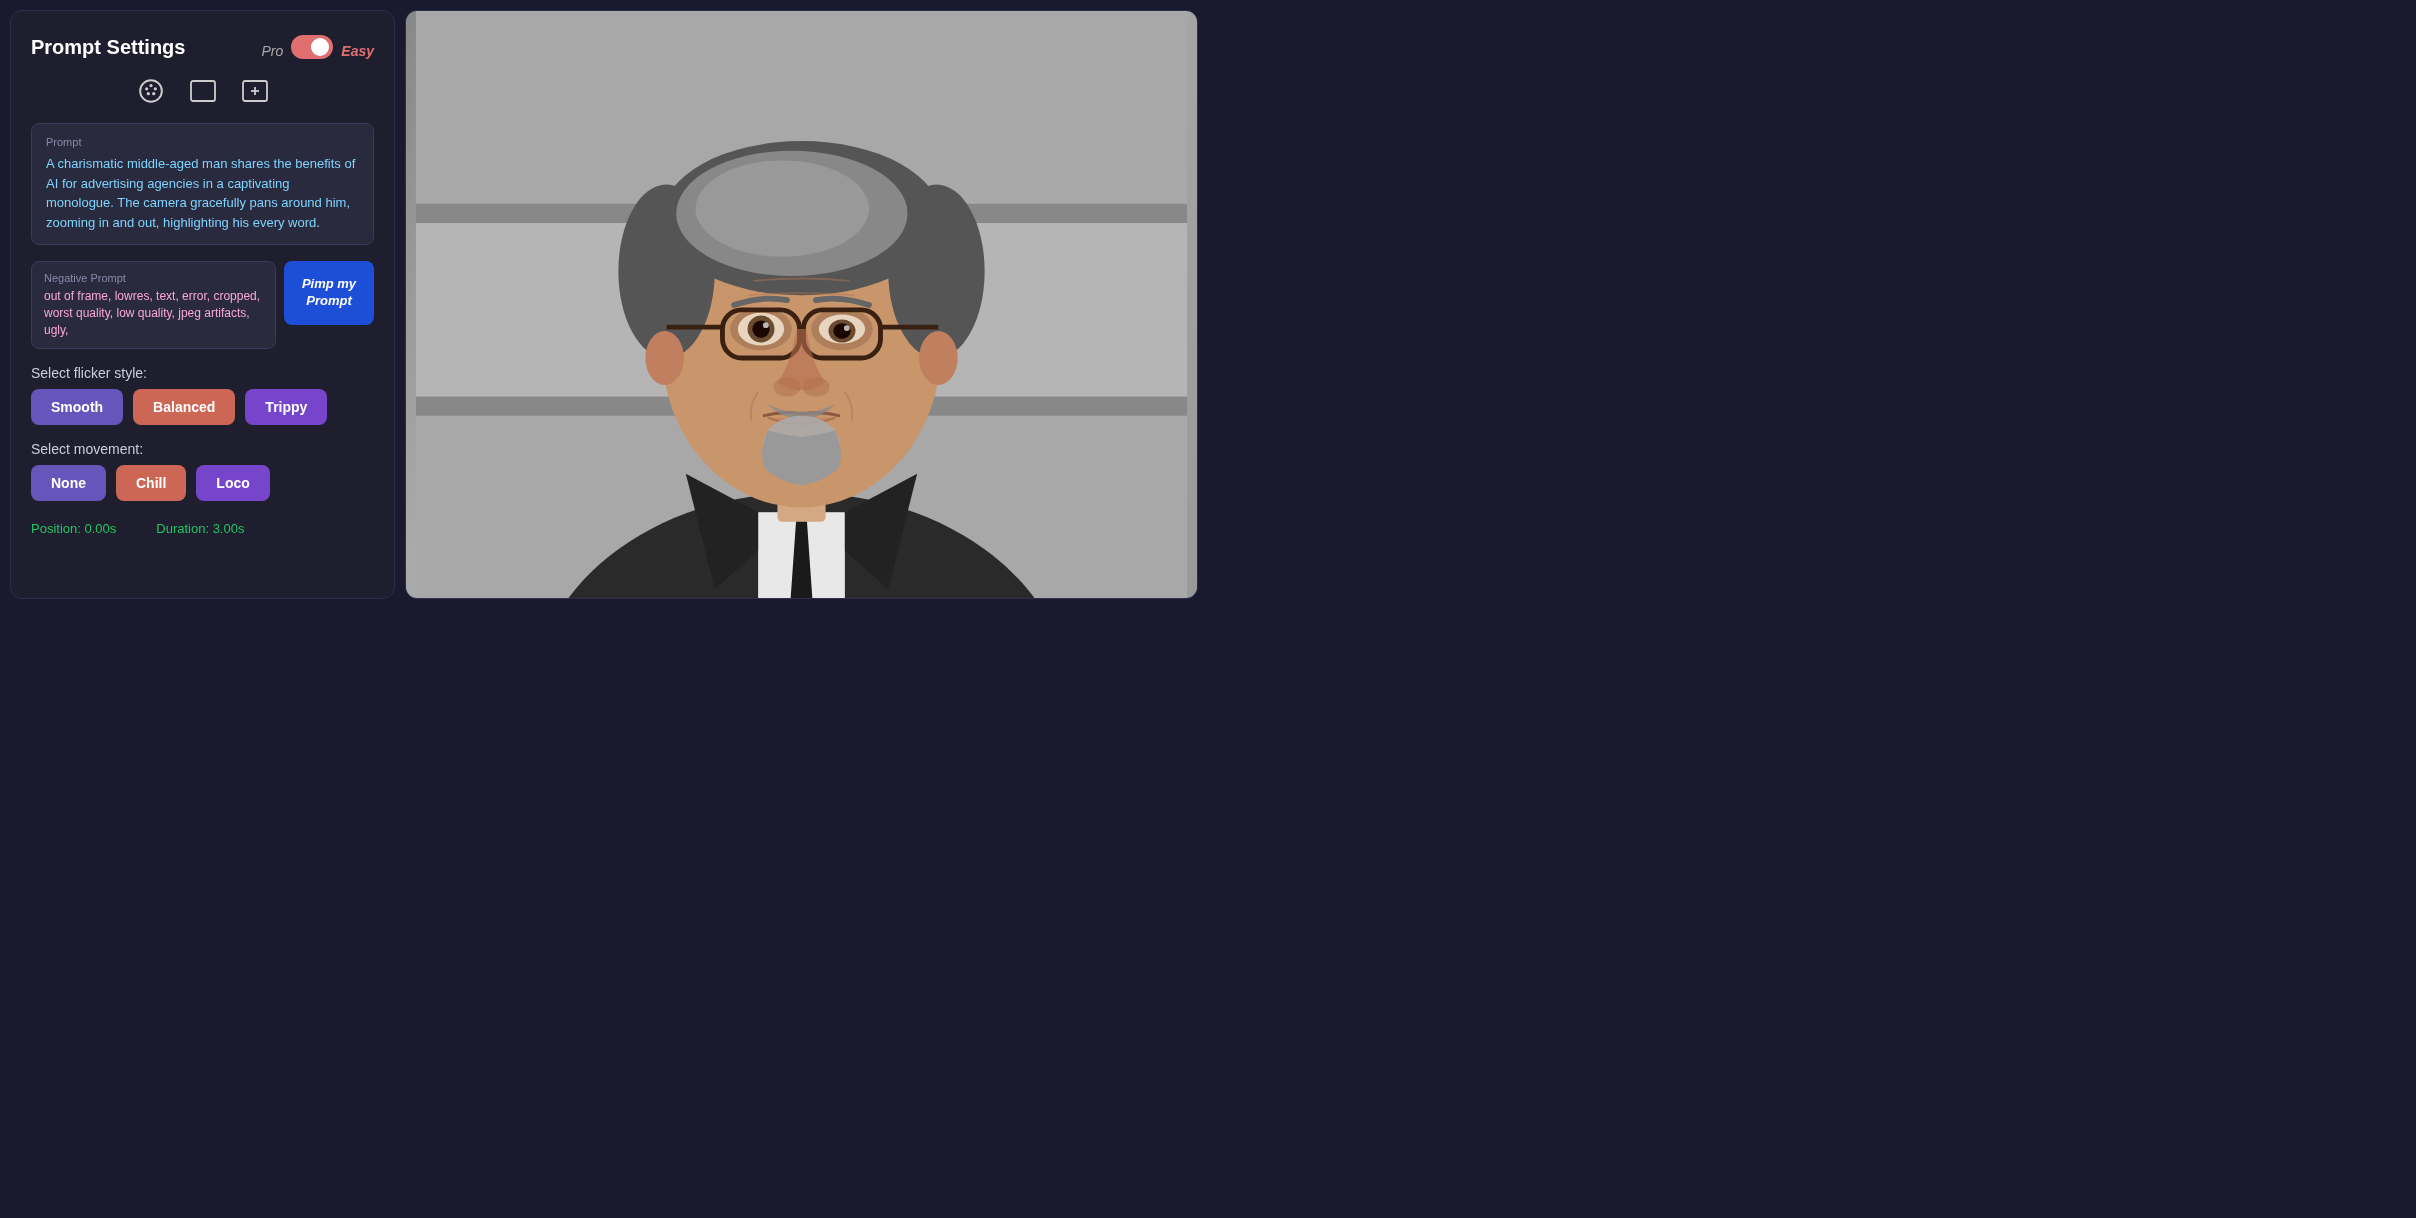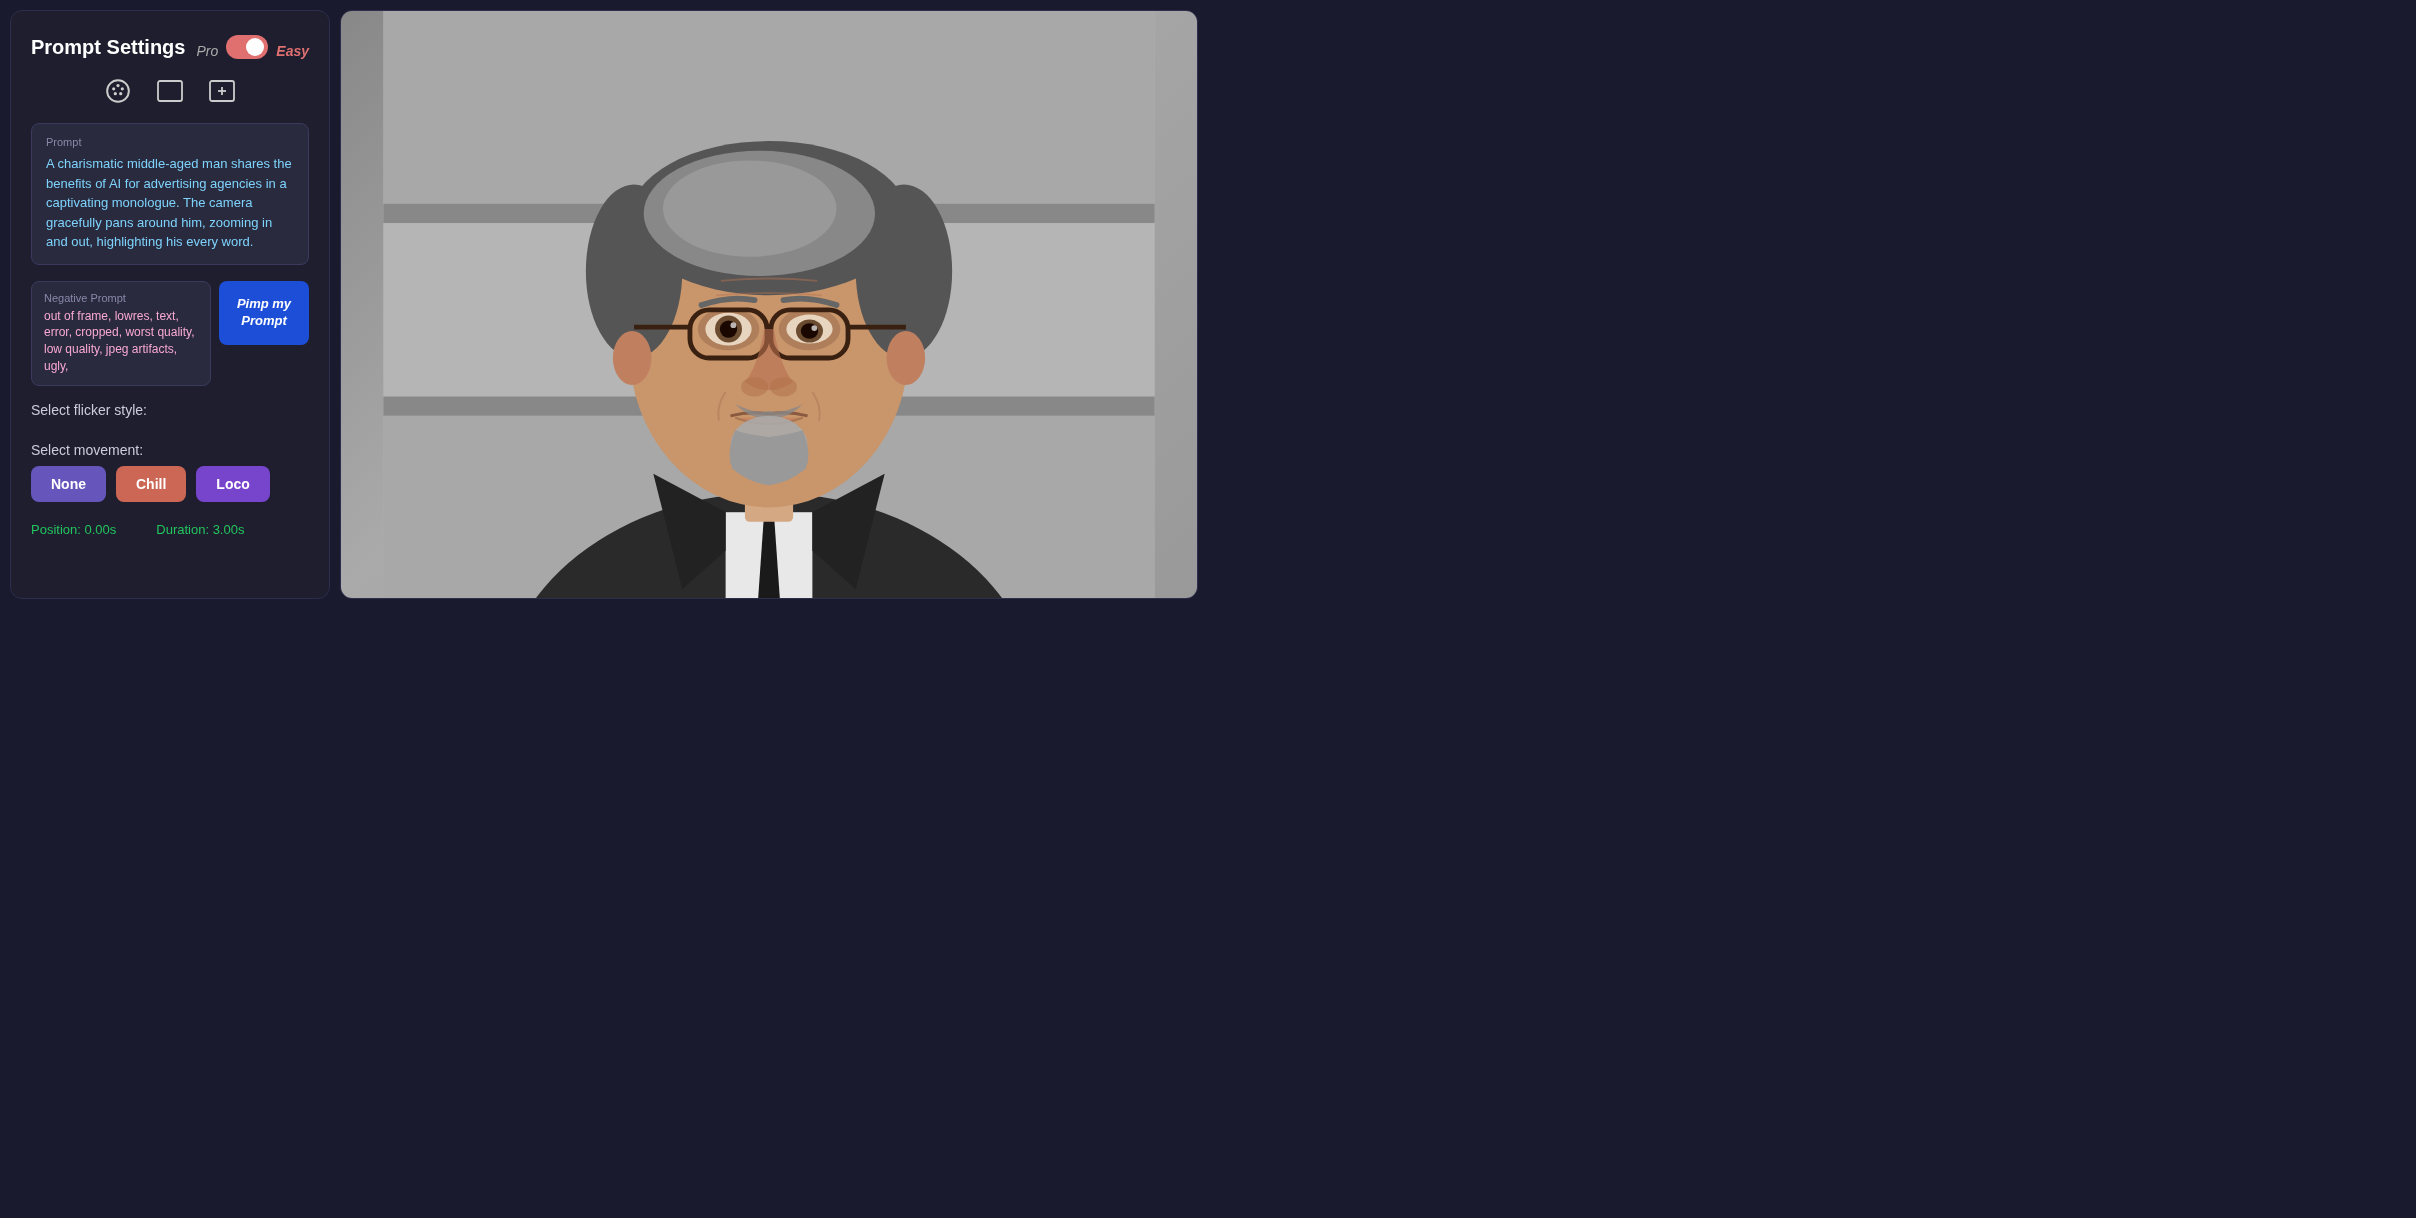--- a/index.html
+++ b/index.html
@@ -6,21 +6,21 @@
     body {
       background: #1a1a2e;
       font-family: -apple-system, BlinkMacSystemFont, 'Segoe UI', sans-serif;
       display: flex;
       width: 1208px;
       height: 609px;
       overflow: hidden;
     }
 
     .left-panel {
-      width: 320px;
+      width: 385px;
       background: #1e1e2e;
       border: 1px solid #2d2d4e;
       border-radius: 12px;
       padding: 24px 20px;
       display: flex;
       flex-direction: column;
       gap: 16px;
       margin: 10px;
       flex-shrink: 0;
     }
@@ -276,20 +276,25 @@
       <div class="negative-label">Negative Prompt</div>
       <div class="negative-text">out of frame, lowres, text, error, cropped, worst quality, low quality, jpeg artifacts, ugly,</div>
     </div>
     <button class="pimp-btn">
       <span class="pimp-btn-text">Pimp my<br>Prompt</span>
     </button>
   </div>
 
   <div>
     <div class="section-label">Select flicker style:</div>
+    <div class="button-group">
+      <button class="style-btn btn-purple">Smooth</button>
+      <button class="style-btn btn-salmon">Balanced</button>
+      <button class="style-btn btn-violet">Trippy</button>
+    </div>
   </div>
 
   <div>
     <div class="section-label">Select movement:</div>
     <div class="button-group">
       <button class="style-btn btn-purple">None</button>
       <button class="style-btn btn-salmon">Chill</button>
       <button class="style-btn btn-violet">Loco</button>
     </div>
   </div>

